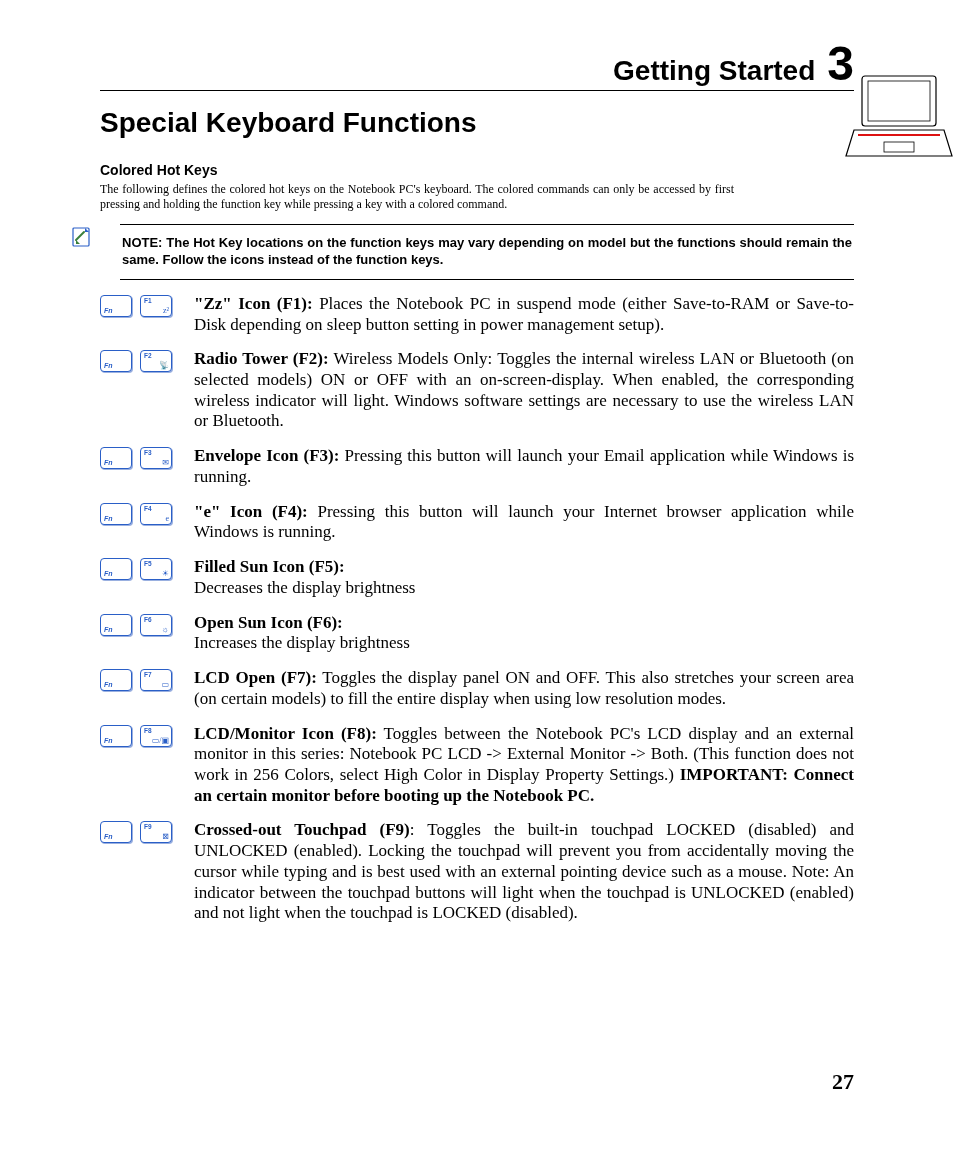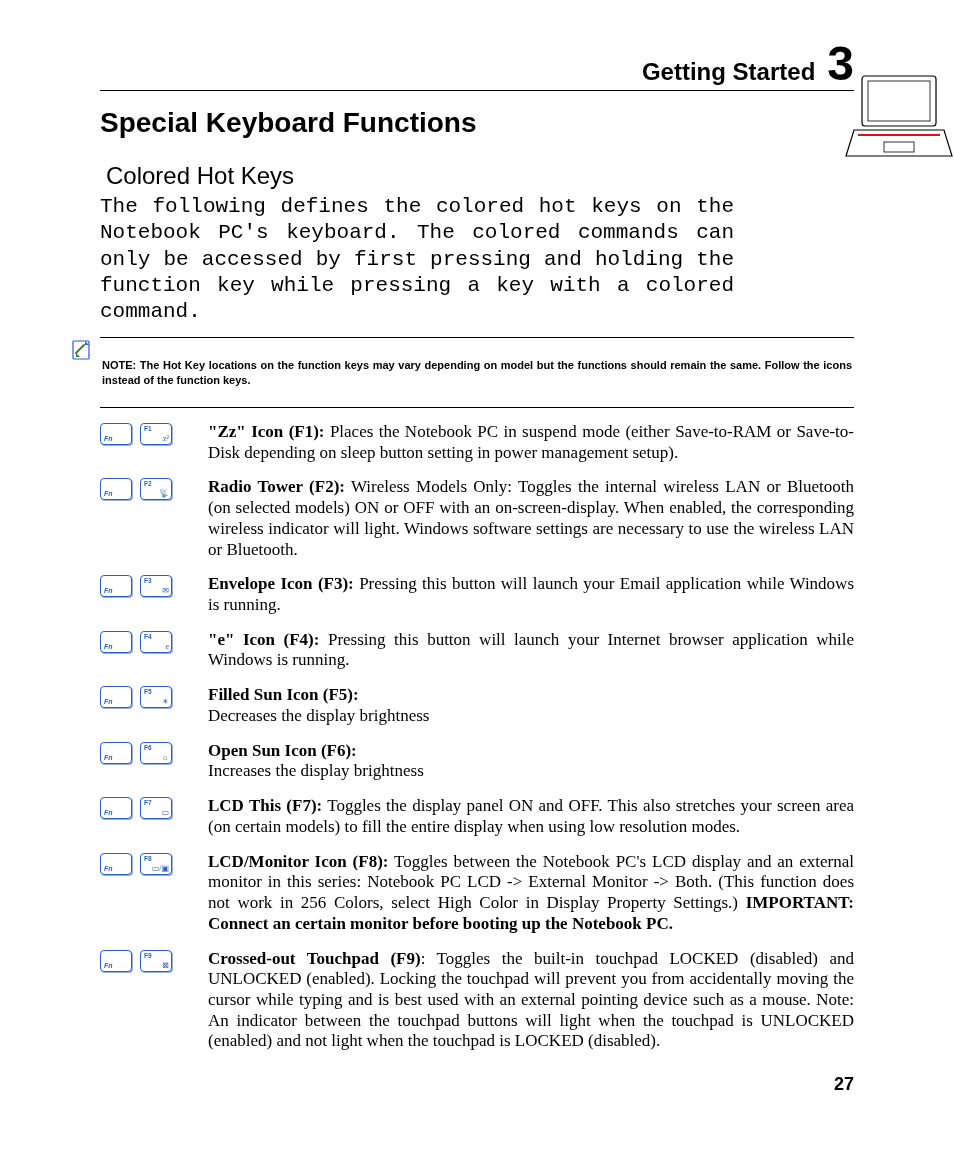--- a/index.html
+++ b/index.html
@@ -21,21 +21,21 @@
     margin-bottom: 6px;
   }
   .chapter-line {
     display: flex;
     align-items: baseline;
     justify-content: flex-end;
     gap: 12px;
     font-family: Helvetica, Arial, sans-serif;
   }
   .chapter-title {
-    font-size: 24px;
+    font-size: 28px;
     font-weight: bold;
     text-align: center;
   }
   .chapter-number {
     font-size: 48px;
     font-weight: bold;
     line-height: 1;
   }
   .rule {
     border: none;
@@ -50,57 +50,57 @@
     height: 90px;
   }
   .section-title {
     font-family: Helvetica, Arial, sans-serif;
     font-weight: bold;
     font-size: 28px;
     margin: 16px 0 23px 0;
   }
   .subsection-title {
     font-family: Helvetica, Arial, sans-serif;
-    font-weight: normal;
-    font-size: 24px;
-    margin: 10px 0 4px 6px;
+    font-weight: bold;
+    font-size: 14px;
+    margin: 10px 0 4px 0;
   }
   .intro-text {
-    font-size: 21px;
+    font-size: 12px;
     line-height: 1.25;
     text-align: justify;
     margin: 0 120px 12px 0;
-    font-family: Liberation Mono, monospace;
   }
   .note-container {
     display: flex;
     align-items: flex-start;
     gap: 8px;
     margin: 6px 0 14px -30px;
   }
   .note-icon-svg {
     flex: 0 0 22px;
     margin-top: 2px;
   }
   .note-box {
     flex: 1;
     border-top: 1.5px solid #000;
     border-bottom: 1.5px solid #000;
-    padding: 20px 2px;
-    font-family: Helvetica, Arial, sans-serif;
-    font-weight: bold;
-    font-size: 11px;
+    padding: 10px 2px;
+    font-family: Helvetica, Arial, sans-serif;
+    font-weight: bold;
+    font-size: 13px;
     line-height: 1.3;
     text-align: justify;
+    margin-left: 20px;
   }
   .item-row {
     display: flex;
     align-items: flex-start;
     margin-bottom: 14px;
-    gap: 22px;
+    gap: 8px;
   }
   .key-pair {
     flex: 0 0 86px;
     display: flex;
     gap: 8px;
     padding-top: 1px;
   }
   .key {
     width: 32px;
     height: 22px;
@@ -144,23 +144,23 @@
     line-height: 1.22;
     text-align: justify;
   }
   .desc b {
     font-weight: bold;
   }
   .page-num {
     position: absolute;
     right: 100px;
     bottom: 60px;
-    font-family: Liberation Sans, sans-serif;
-    font-weight: bold;
-    font-size: 18px;
+    font-family: Liberation Serif, serif;
+    font-weight: bold;
+    font-size: 22px;
   }
 </style>
 </head>
 <body>
 
 <div class="page">
 
   <div class="header-area">
     <div class="chapter-line">
       <span class="chapter-title">Getting Started</span>
@@ -267,21 +267,21 @@
       <div class="item-row">
         <div class="key-pair">
           <div class="key">
             <span class="fn-lbl">Fn</span>
           </div>
           <div class="key">
             <span class="fk-lbl">F7</span>
             <span class="glyph">▭</span>
           </div>
         </div>
-        <div class="desc"><b>LCD This (F7):</b> Toggles the display panel ON and OFF. This also stretches your screen area (on certain models) to fill the entire display when using low resolution modes.</div>
+        <div class="desc"><b>LCD Open (F7):</b> Toggles the display panel ON and OFF. This also stretches your screen area (on certain models) to fill the entire display when using low resolution modes.</div>
       </div>
       <div class="item-row">
         <div class="key-pair">
           <div class="key">
             <span class="fn-lbl">Fn</span>
           </div>
           <div class="key">
             <span class="fk-lbl">F8</span>
             <span class="glyph">▭/▣</span>
           </div>

